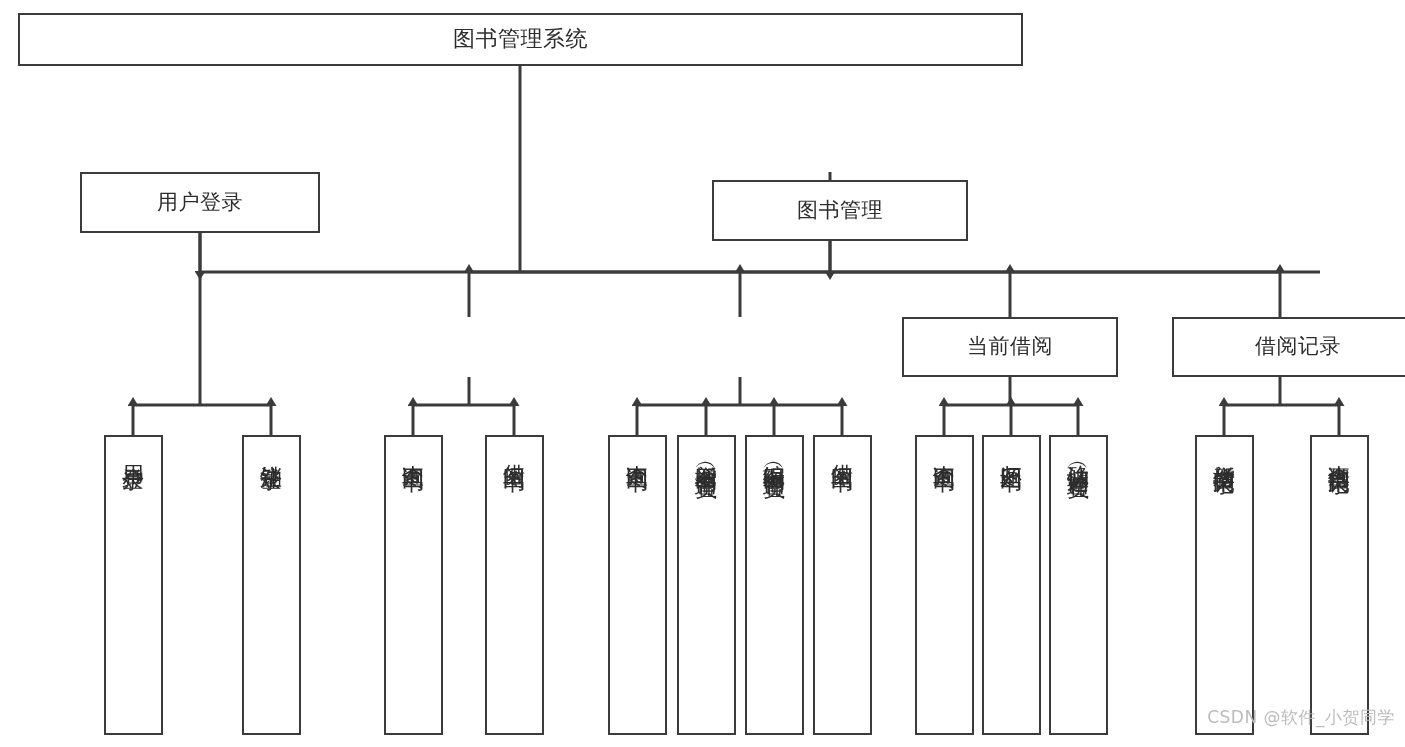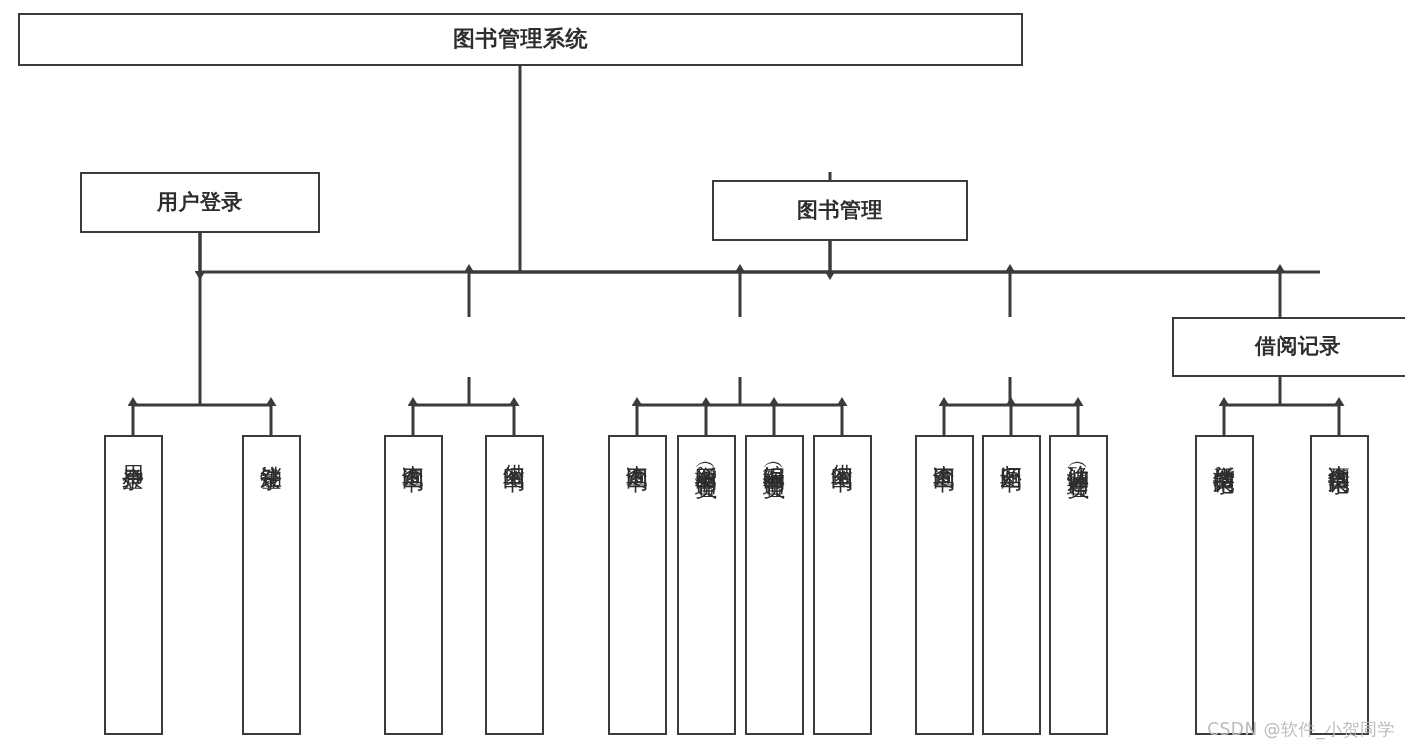--- a/index.html
+++ b/index.html
@@ -37,38 +37,37 @@
   }
   .node .label {
     display: block;
     text-align: center;
     line-height: 1.22;
     letter-spacing: 0.5px;
   }
   .node.horizontal .label {
     writing-mode: horizontal-tb;
     font-size: 21px;
-    font-weight: bold;
   }
   .node.vertical {
     align-items: flex-start;
     padding-top: 10px;
   }
   .node.vertical .label {
     writing-mode: vertical-rl;
     text-orientation: upright;
     font-size: 22px;
     line-height: 1.05;
     letter-spacing: 2px;
   }
   .node.root .label { font-size: 22px; }
   .watermark {
     position: absolute;
     right: 10px;
-    bottom: 6px;
+    bottom: 18px;
     font-size: 17px;
     color: #bcbcbc;
     letter-spacing: 0.5px;
     white-space: nowrap;
     user-select: none;
   }
 </style>
 </head>
 <body>
 
@@ -148,20 +147,23 @@
     <span class="label">图书管理系统</span>
   </div>
 
   <div class="node horizontal" id="node-level2-0" style="left: 80px; top: 172px; width: 240px; height: 61px;">
     <span class="label">用户登录</span>
   </div>
   <div class="node horizontal" id="node-level2-1" style="left: 712px; top: 180px; width: 256px; height: 61px;">
     <span class="label">图书管理</span>
   </div>
 
+  <div class="node horizontal" id="node-level3-2" style="left: 902px; top: 317px; width: 216px; height: 60px;">
+    <span class="label">当前借阅</span>
+  </div>
   <div class="node horizontal" id="node-level3-3" style="left: 1172px; top: 317px; width: 252px; height: 60px;">
     <span class="label">借阅记录</span>
   </div>
 
   <div class="node vertical" id="node-leaf-0" style="left: 104px; top: 435px; width: 59px; height: 300px;">
     <span class="label">用户登录</span>
   </div>
   <div class="node vertical" id="node-leaf-1" style="left: 242px; top: 435px; width: 59px; height: 300px;">
     <span class="label">注销登录</span>
   </div>

